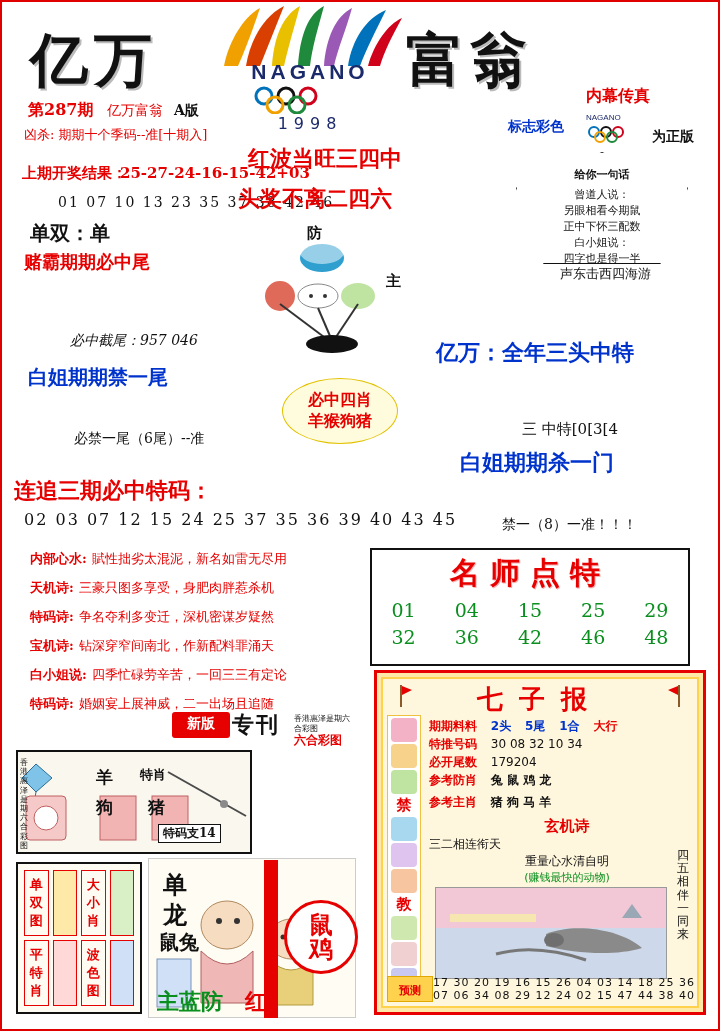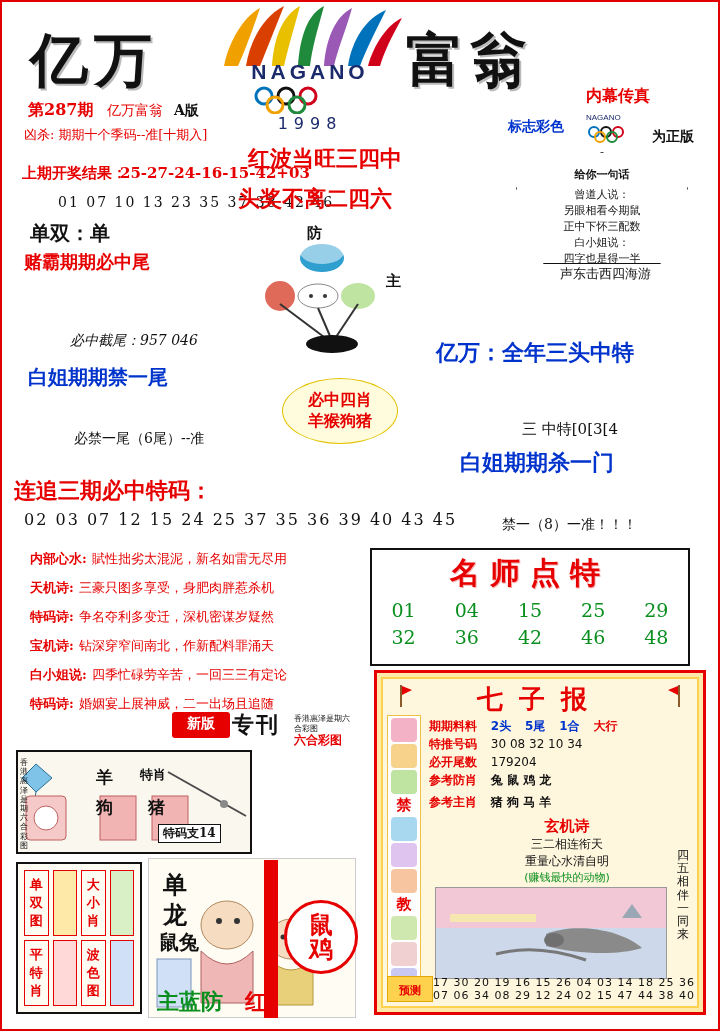--- a/index.html
+++ b/index.html
@@ -313,21 +313,21 @@
         <div class="qz-row">
           <span class="red b">参考防肖</span>
           <span class="dk b" style="margin-left:10px">兔 鼠 鸡 龙</span>
         </div>
         <div class="qz-row" style="margin-top:4px">
           <span class="red b">参考主肖</span>
           <span class="dk b" style="margin-left:10px">猪 狗 马 羊</span>
         </div>
 
         <div class="xuanji" style="margin-top:6px;">玄机诗</div>
-        <div style="text-align:center;font-size:12px;color:#111;">三二相连衔天</div>
+        <div style="text-align:left;font-size:12px;color:#111;">三二相连衔天</div>
         <div style="text-align:center;font-size:12px;color:#111;">重量心水清自明</div>
         <div style="text-align:center;font-size:11px;color:#0a8f1f;">(赚钱最快的动物)</div>
         <div class="xuanji" style="margin-top:2px;">玄机图</div>
       </div>
 
       <div class="abs" style="left:52px; top:208px; width:232px; height:92px; border:1px solid #999; background:#c9d9ef; overflow:hidden;">
         <svg width="232" height="92" viewBox="0 0 232 92">
           <rect x="0" y="0" width="232" height="40" fill="#f3c8d6"></rect>
           <rect x="0" y="40" width="232" height="52" fill="#cdd9ea"></rect>
           <rect x="14" y="26" width="86" height="8" fill="#f6e6b0"></rect>

